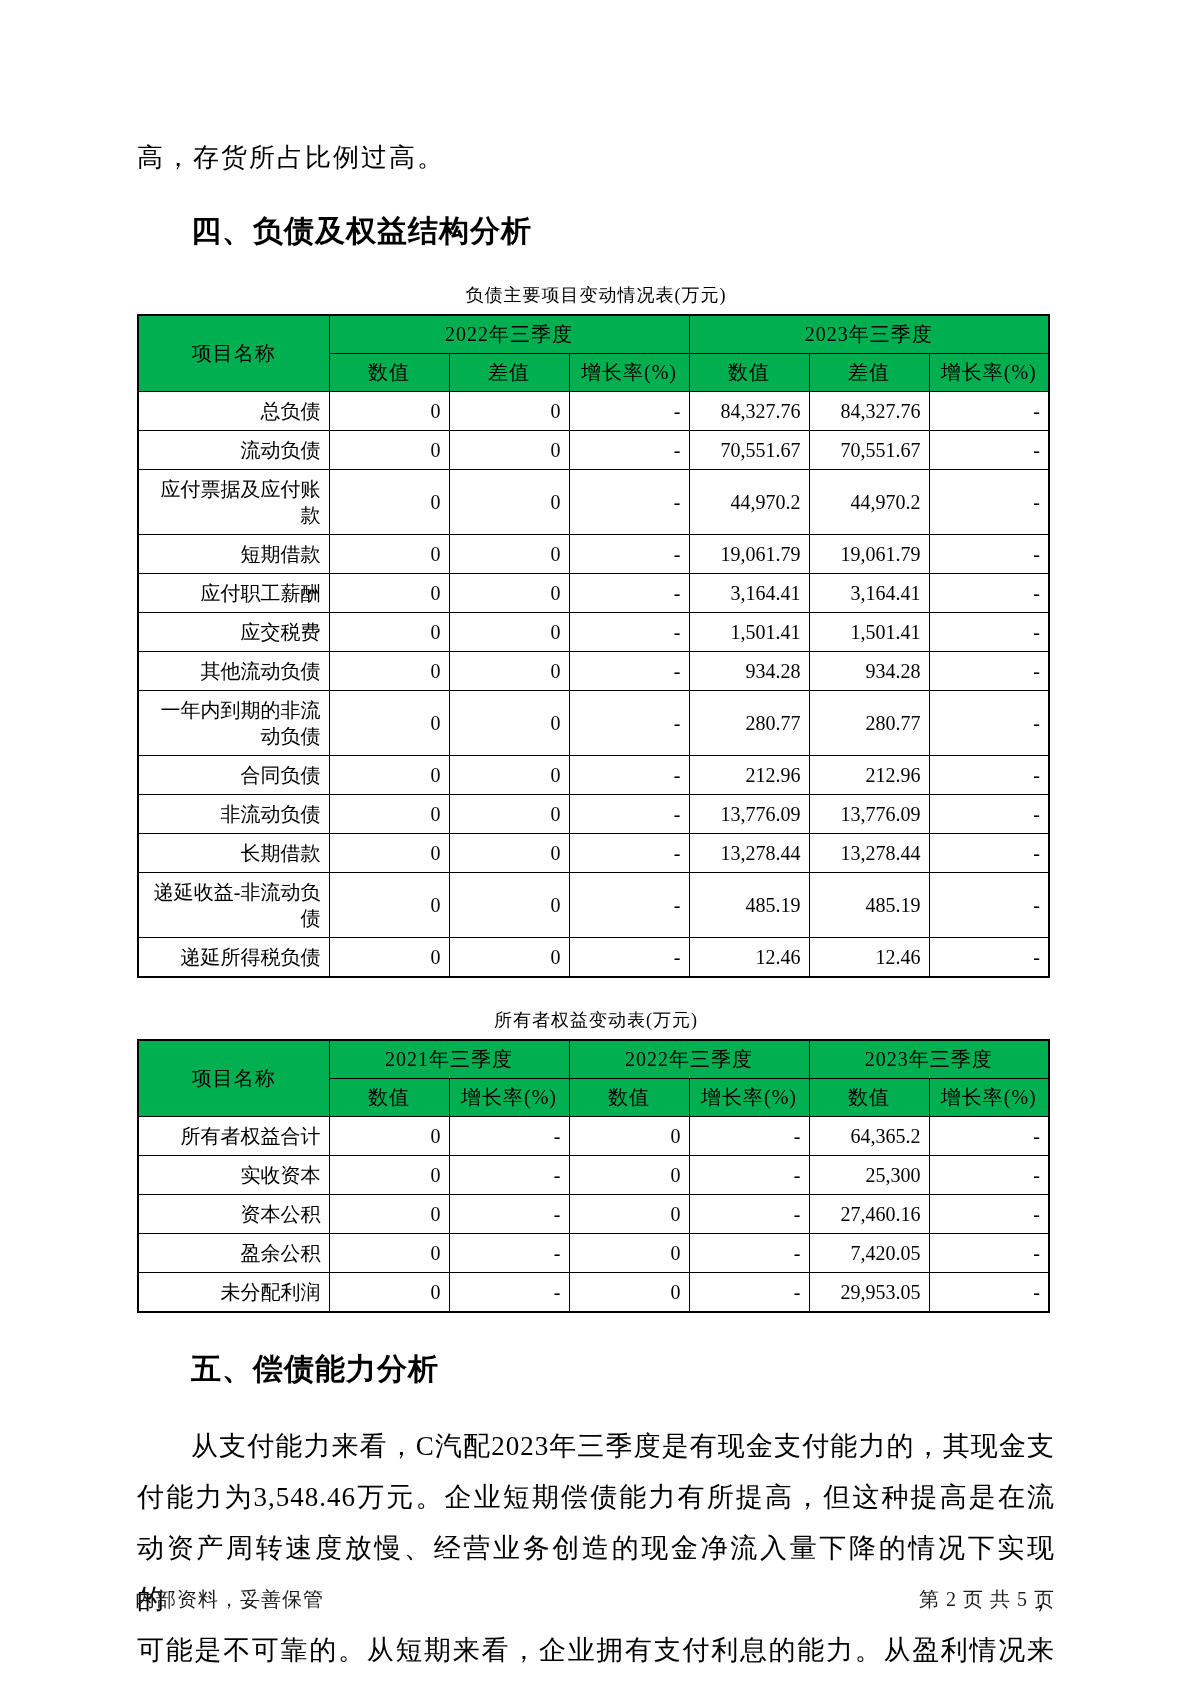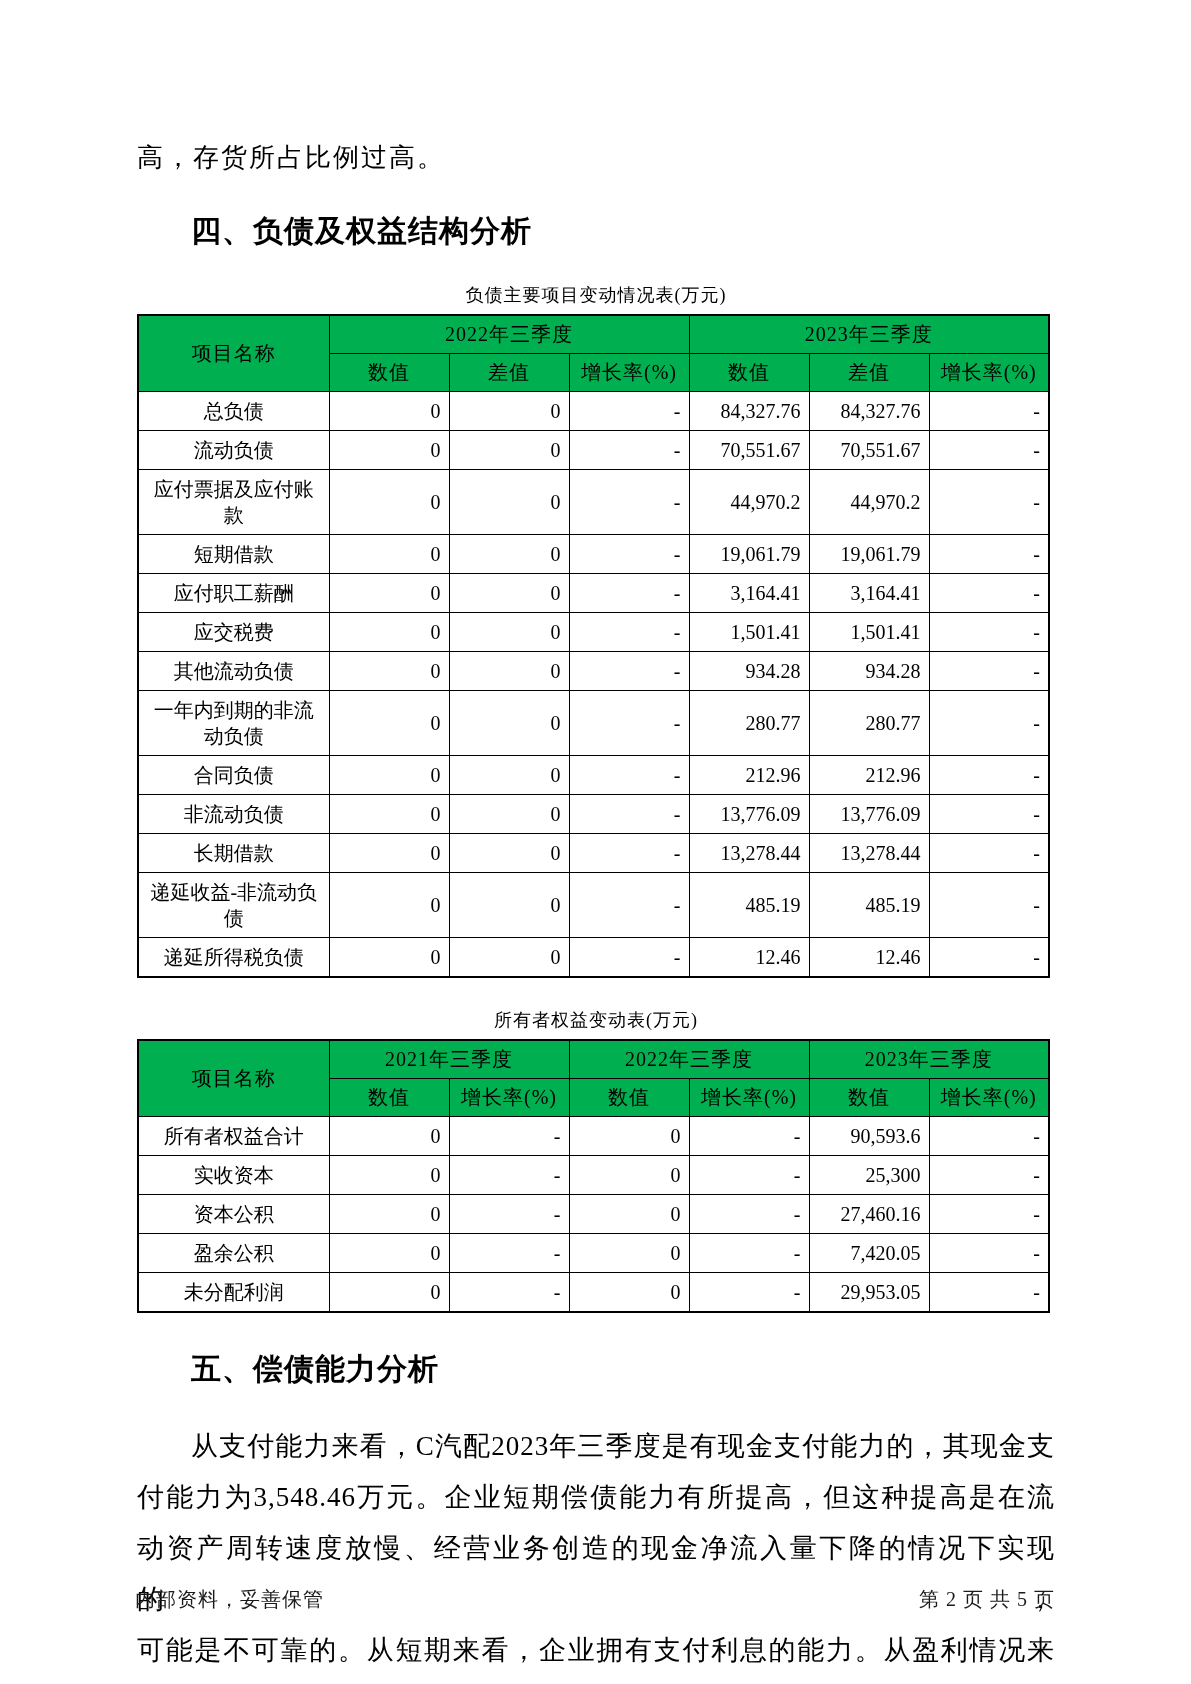--- a/index.html
+++ b/index.html
@@ -29,21 +29,21 @@
     border-collapse:collapse; table-layout:fixed;
     width:911px; margin-top:7px;
     border:2px solid #000;
   }
   table.fin-table th, table.fin-table td { border:1px solid #000; }
   table.fin-table th {
     background:#00B050; font-weight:normal; font-size:20px;
     text-align:center; padding:5px 2px; letter-spacing:1px;
   }
   table.fin-table td { font-size:20px; padding:6px 8px; vertical-align:middle; }
-  td.cell-label { text-align:center; line-height:26px; }
+  td.cell-label { text-align:right; line-height:26px; }
   td.cell-num   { text-align:right; font-variant-numeric:lining-nums; }
 
   .para { margin-top:32px; font-size:27px; }
   .jline { text-align:justify; text-align-last:justify; line-height:51px; letter-spacing:1px; }
   .jline.indent { text-indent:2em; }
 
   .footer {
     position:absolute; left:135px; right:136px; top:1586px;
     display:flex; justify-content:space-between;
     font-size:20px; color:#1a1a1a; letter-spacing:1px;
@@ -235,21 +235,21 @@
           <th>增长率(%)</th>
         </tr>
       </thead>
       <tbody>
           <tr>
             <td class="cell-label">所有者权益合计</td>
             <td class="cell-num">0</td>
             <td class="cell-num">-</td>
             <td class="cell-num">0</td>
             <td class="cell-num">-</td>
-            <td class="cell-num">90,593.6</td>
+            <td class="cell-num">64,365.2</td>
             <td class="cell-num">-</td>
           </tr>
           <tr>
             <td class="cell-label">实收资本</td>
             <td class="cell-num">0</td>
             <td class="cell-num">-</td>
             <td class="cell-num">0</td>
             <td class="cell-num">-</td>
             <td class="cell-num">25,300</td>
             <td class="cell-num">-</td>

